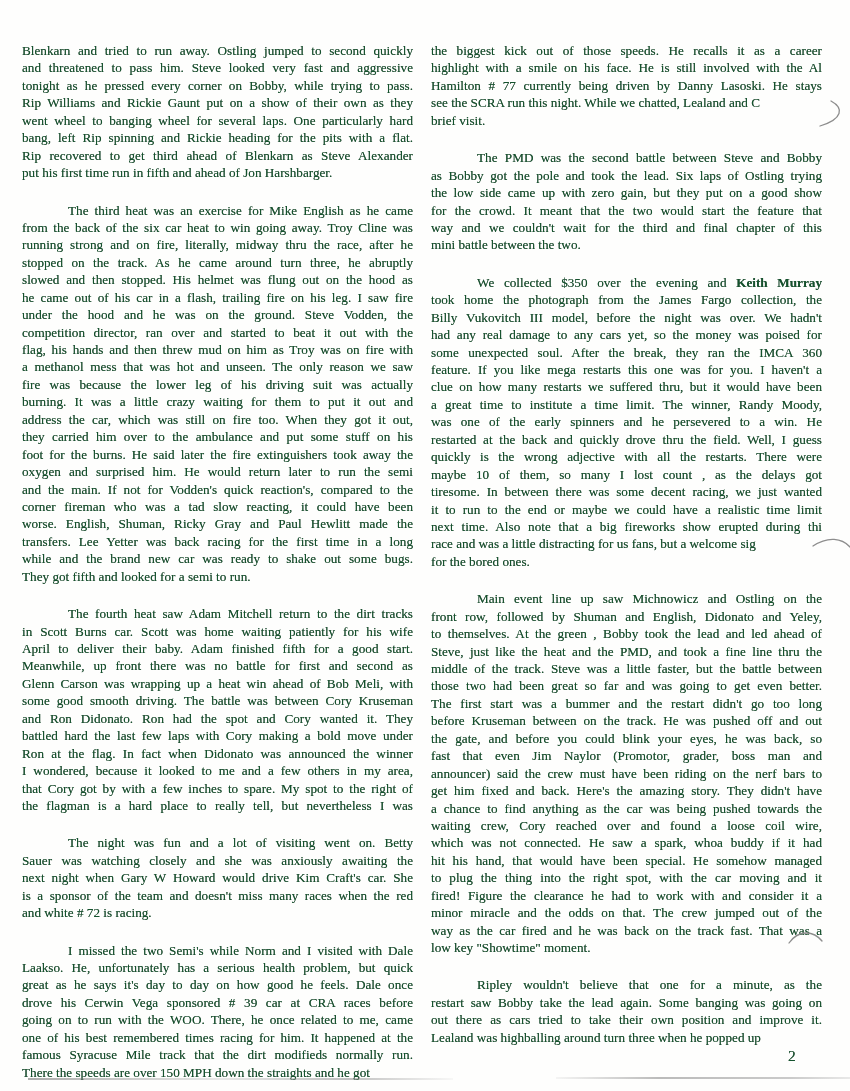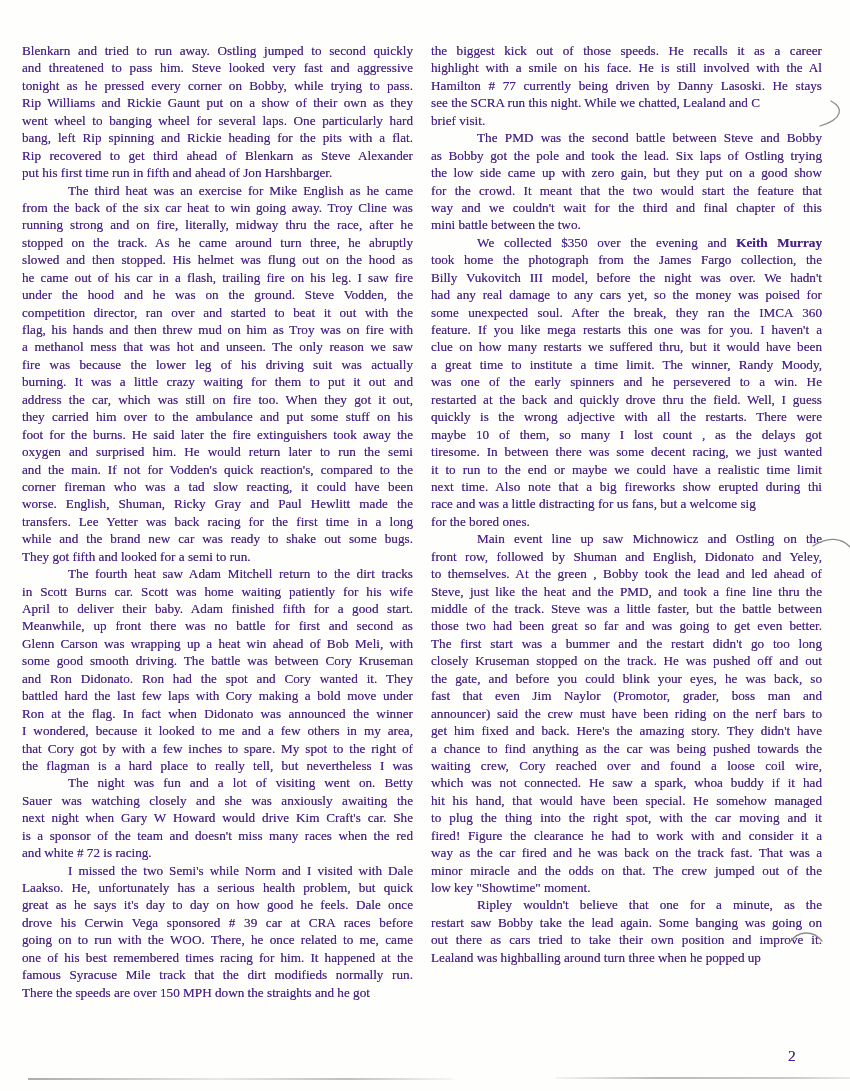--- a/index.html
+++ b/index.html
@@ -3,42 +3,42 @@
 <meta charset="utf-8">
 <style>
   html, body { margin: 0; padding: 0; background: #ffffff; }
   .page {
     position: relative;
     width: 850px;
     height: 1091px;
     background: #fefefd;
     overflow: hidden;
     font-family: "Liberation Serif", "DejaVu Serif", serif;
-    color: #4c1d95;
+    color: #14532d;
   }
   .columns {
     position: absolute;
     top: 42px;
     left: 22px;
     width: 800px;
     display: flex;
     gap: 18px;
   }
   .column { width: 391px; }
   .para { margin: 0; }
   .line {
     font-size: 13.2px;
     line-height: 17.45px;
     height: 17.45px;
     text-align: justify;
     text-align-last: justify;
     white-space: normal;
     text-shadow: 0 0 0.35px rgba(0,0,0,0.55);
   }
-  .line.ind { text-indent: 46px; }
+  .line.ind { text-indent: 46px; margin-top: 20px; }
   .line.nj { text-align: center; text-align-last: left; }
   .line b { font-weight: bold; }
   .page-number {
     position: absolute;
     left: 788px;
     top: 1047px;
     font-size: 15.5px;
     line-height: 18px;
     text-shadow: 0 0 0.35px rgba(0,0,0,0.55);
   }
@@ -178,33 +178,33 @@
           <div class="line nj">for the bored ones.</div>
         </div>
         <div class="para">
           <div class="line ind">Main event line up saw Michnowicz and Ostling on the</div>
           <div class="line">front row, followed by Shuman and English, Didonato and Yeley,</div>
           <div class="line">to themselves. At the green , Bobby took the lead and led ahead of</div>
           <div class="line">Steve, just like the heat and the PMD, and took a fine line thru the</div>
           <div class="line">middle of the track. Steve was a little faster, but the battle between</div>
           <div class="line">those two had been great so far and was going to get even better.</div>
           <div class="line">The first start was a bummer and the restart didn't go too long</div>
-          <div class="line">closely Kruseman stopped on the track. He was pushed off  and out</div>
+          <div class="line">before Kruseman between on the track. He was pushed off  and out</div>
           <div class="line">the gate, and before you could blink your eyes, he was back, so</div>
           <div class="line">fast that even Jim Naylor (Promotor, grader, boss man and</div>
           <div class="line">announcer) said the crew must have been riding on the nerf bars to</div>
           <div class="line">get him fixed and back. Here's the amazing story. They didn't have</div>
           <div class="line">a chance to find anything as the car was being pushed towards the</div>
           <div class="line">waiting crew, Cory reached over and found a loose coil wire,</div>
           <div class="line">which was not connected. He saw a spark, whoa buddy  if it had</div>
           <div class="line">hit his hand, that would have been special. He somehow managed</div>
           <div class="line">to plug the thing into the right spot, with the car moving and it</div>
           <div class="line">fired! Figure the clearance he had to work with and consider it a</div>
+          <div class="line">minor miracle and the odds on that. The crew jumped out of the</div>
           <div class="line">way as the car fired and he was back on the track fast. That was a</div>
-          <div class="line">minor miracle and the odds on that. The crew jumped out of the</div>
           <div class="line nj">low key "Showtime" moment.</div>
         </div>
         <div class="para">
           <div class="line ind">Ripley wouldn't believe that one for a minute, as the</div>
           <div class="line">restart saw Bobby take the lead again. Some banging was going on</div>
           <div class="line">out there as cars tried to take their own position and improve it.</div>
           <div class="line nj">Lealand was highballing around turn three when he popped up</div>
         </div>
       </div>
   </div>

